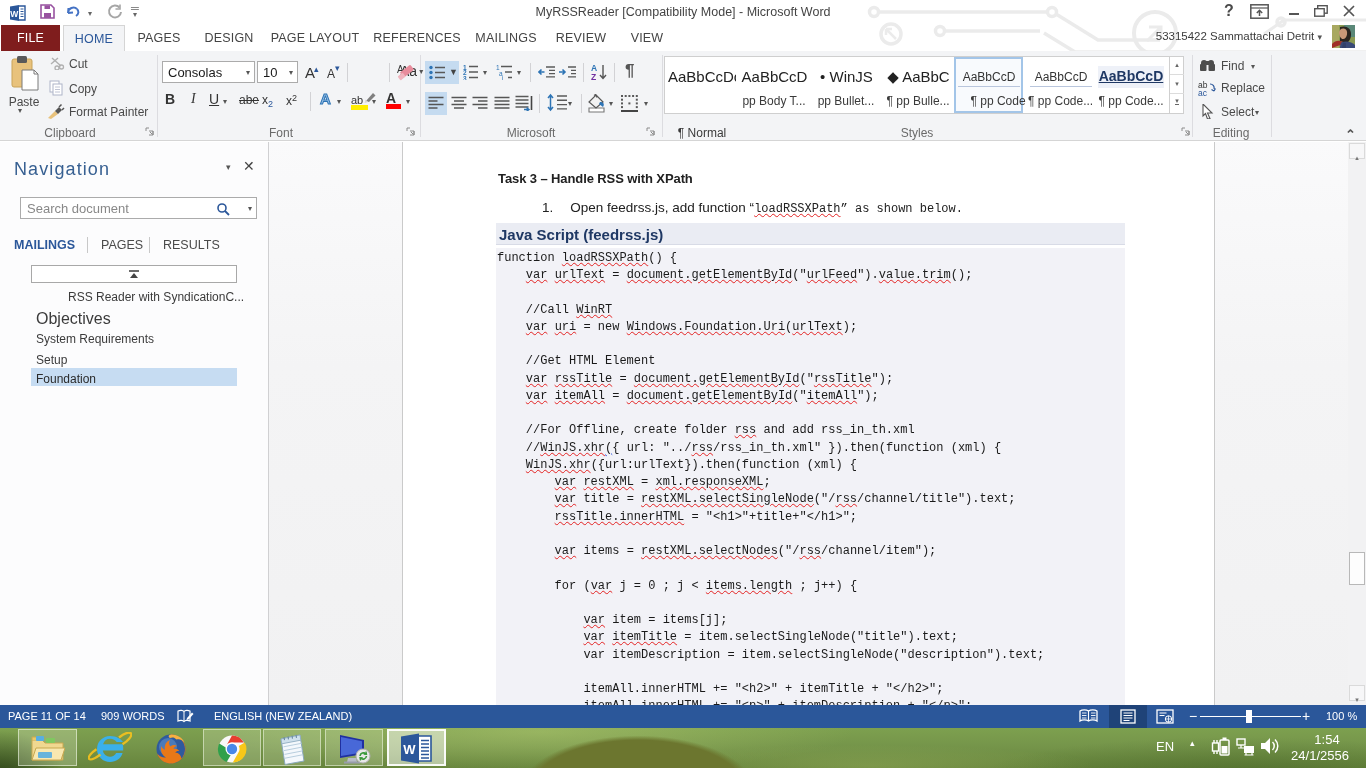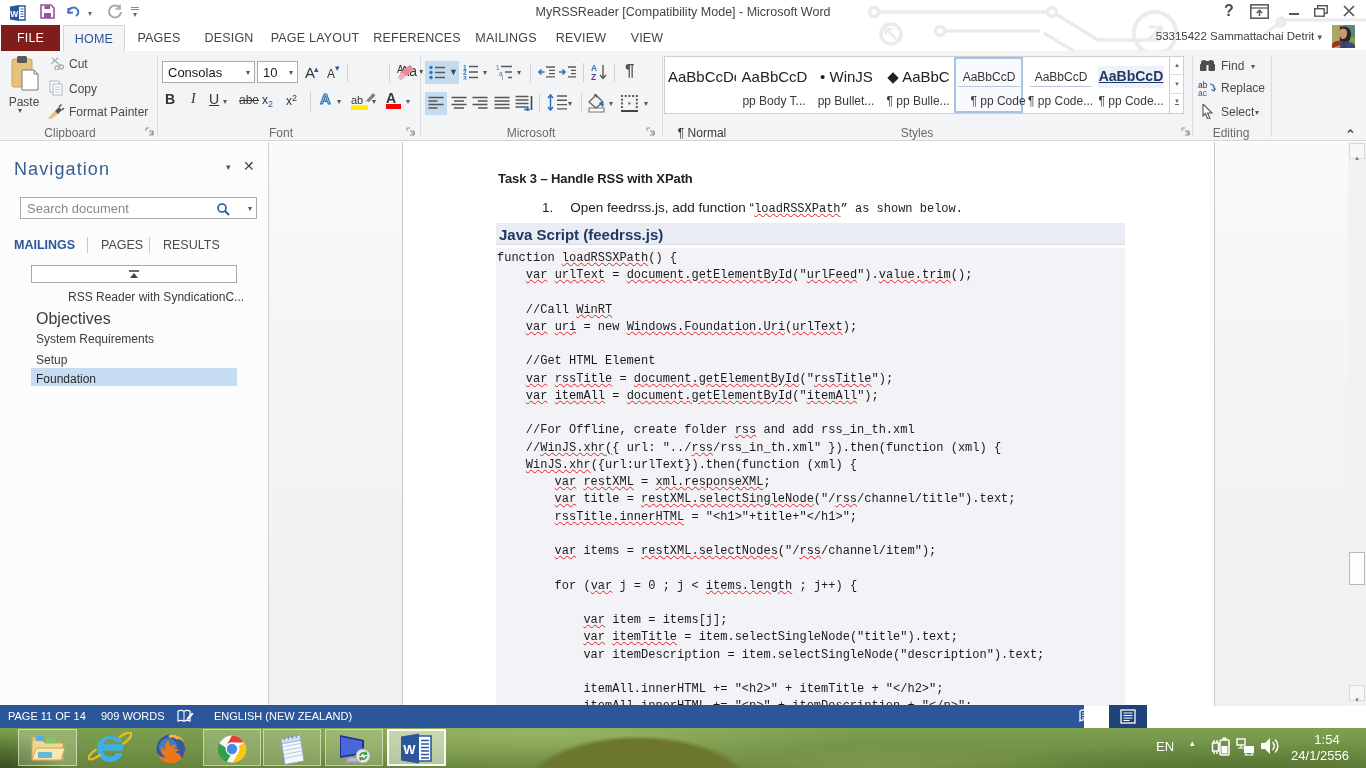--- a/index.html
+++ b/index.html
@@ -34,21 +34,21 @@
 #vscroll { position:absolute; left:1348px; top:0; width:18px; height:564px; background:#f2f2f3; }
 
 
 #main { overflow:hidden; }
 #codeblock { font-family:"Liberation Mono", monospace; font-size:12px; line-height:17.25px; color:#1a1a1a; }
 .mono13 { font-family:"Liberation Mono", monospace; font-size:12px; }
 .sq { text-decoration:underline; text-decoration-style:wavy; text-decoration-color:#e32222; text-decoration-thickness:1px; text-underline-offset:1px; }
 .sqb { text-decoration:underline; text-decoration-style:wavy; text-decoration-color:#3355dd; text-decoration-thickness:1px; text-underline-offset:1px; }
 
 
-#statusbar { left:0; top:705px; width:1084px; height:23px; background:#2b579a; color:#fff; font-size:11px;text-decoration:underline; }
+#statusbar { left:0; top:705px; width:1366px; height:23px; background:#2b579a; color:#fff; font-size:11px;text-decoration:underline; }
 
 #taskbar { left:0; top:728px; width:1366px; height:40px; overflow:hidden; }
 #wallpaper { background:
   radial-gradient(ellipse 90px 70px at 0px 55px, rgba(25,45,12,0.85), rgba(25,45,12,0) 75%),
   radial-gradient(ellipse 124px 58px at 638px 62px, #6c762f 86%, rgba(108,118,47,0) 94%),
   radial-gradient(ellipse 420px 55px at 540px 4px, rgba(195,215,125,0.4), rgba(195,215,125,0) 75%),
   radial-gradient(ellipse 300px 28px at 870px 38px, rgba(175,195,105,0.3), transparent 75%),
   radial-gradient(ellipse 320px 45px at 1240px 45px, rgba(52,82,26,0.35), transparent 80%),
   linear-gradient(180deg, #7da04f 0%, #75954a 45%, #66843c 100%); }
 .tbtn { top:1px; height:37px; }

